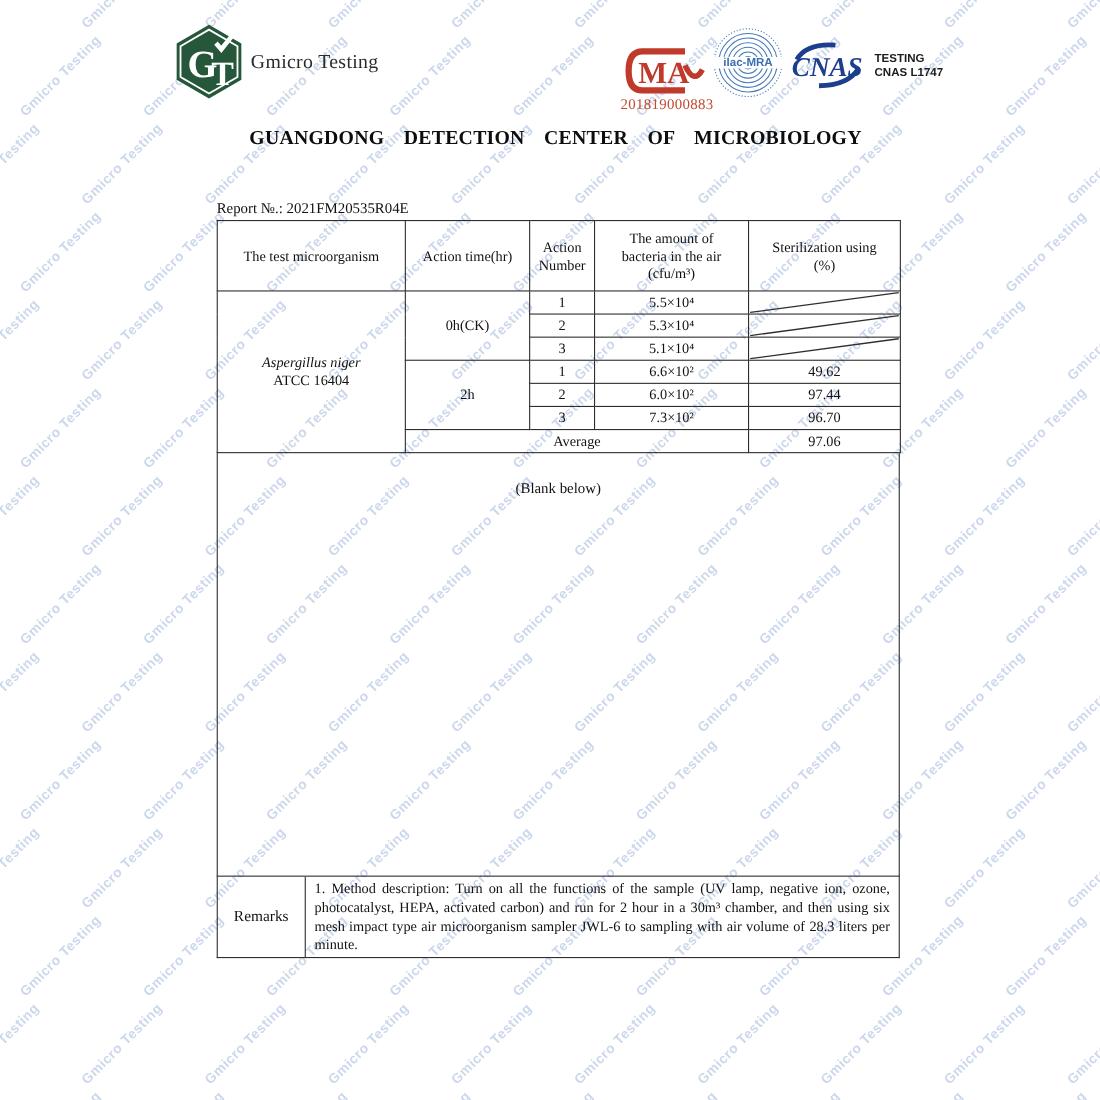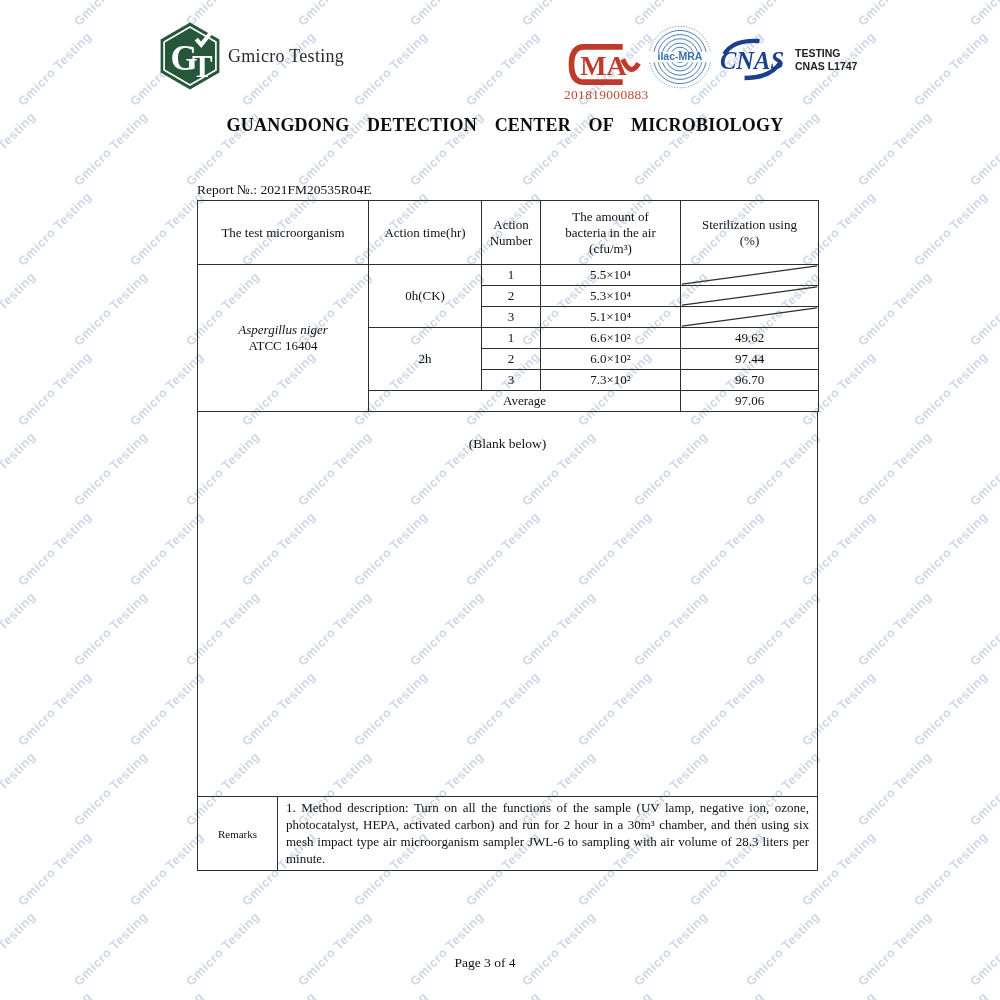--- a/index.html
+++ b/index.html
@@ -48,21 +48,21 @@
   tr.head th { height:63px; }
   tr.data td { height:20px; }
   .micro-name { font-style:italic; }
   .diag-cell { position:relative; }
   .diag-cell svg { position:absolute; left:0; top:0; width:100%; height:100%; display:block; }
 
   .blank-area { border:1px solid #2e2e2e; border-top:none; height:385px; box-sizing:border-box;
                 text-align:center; padding-top:24px; font-size:13.5px; }
   .remarks-row { display:flex; border:1px solid #2e2e2e; border-top:none; height:74px; box-sizing:border-box; }
   .remarks-label { flex:0 0 80px; width:80px; border-right:1px solid #2e2e2e; box-sizing:border-box;
-                   display:flex; align-items:center; justify-content:center; font-size:11px; }
+                   display:flex; align-items:center; justify-content:center; font-size:14px; }
   .remarks-text { flex:1; padding:2px 8px; font-size:13px; line-height:17px; text-align:justify; }
   .remarks-text p { margin:0; }
 
   .page-footer { position:absolute; top:955px; left:0; width:970px; text-align:center; font-size:13.5px; }
 </style>
 </head>
 <body>
 
 <div class="page">
   <div class="watermark-layer">
@@ -330,15 +330,14 @@
       </div>
 
       <div class="remarks-row">
         <div class="remarks-label">Remarks</div>
         <div class="remarks-text">
           <p>1. Method description: Turn on all the functions of the sample (UV lamp, negative ion, ozone, photocatalyst, HEPA, activated carbon) and run for 2 hour in a 30m³ chamber, and then using six mesh impact type air microorganism sampler JWL-6 to sampling with air volume of 28.3 liters per minute.</p>
         </div>
       </div>
     </div>
 
-    <div class="page-footer">Page 3 of 4</div>
   </div>
 </div>
 
 </body></html>

